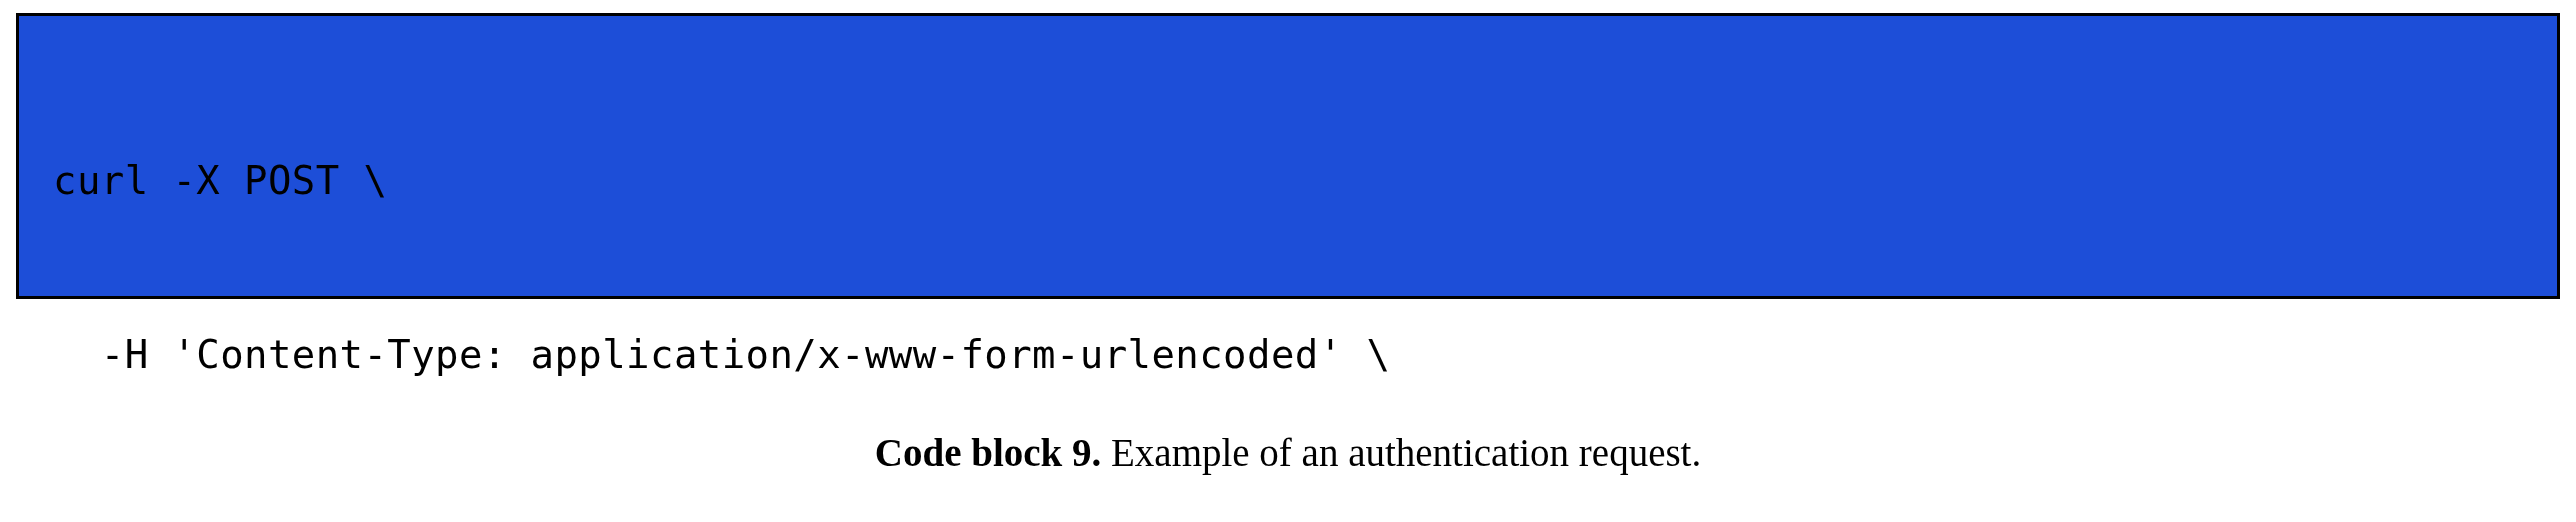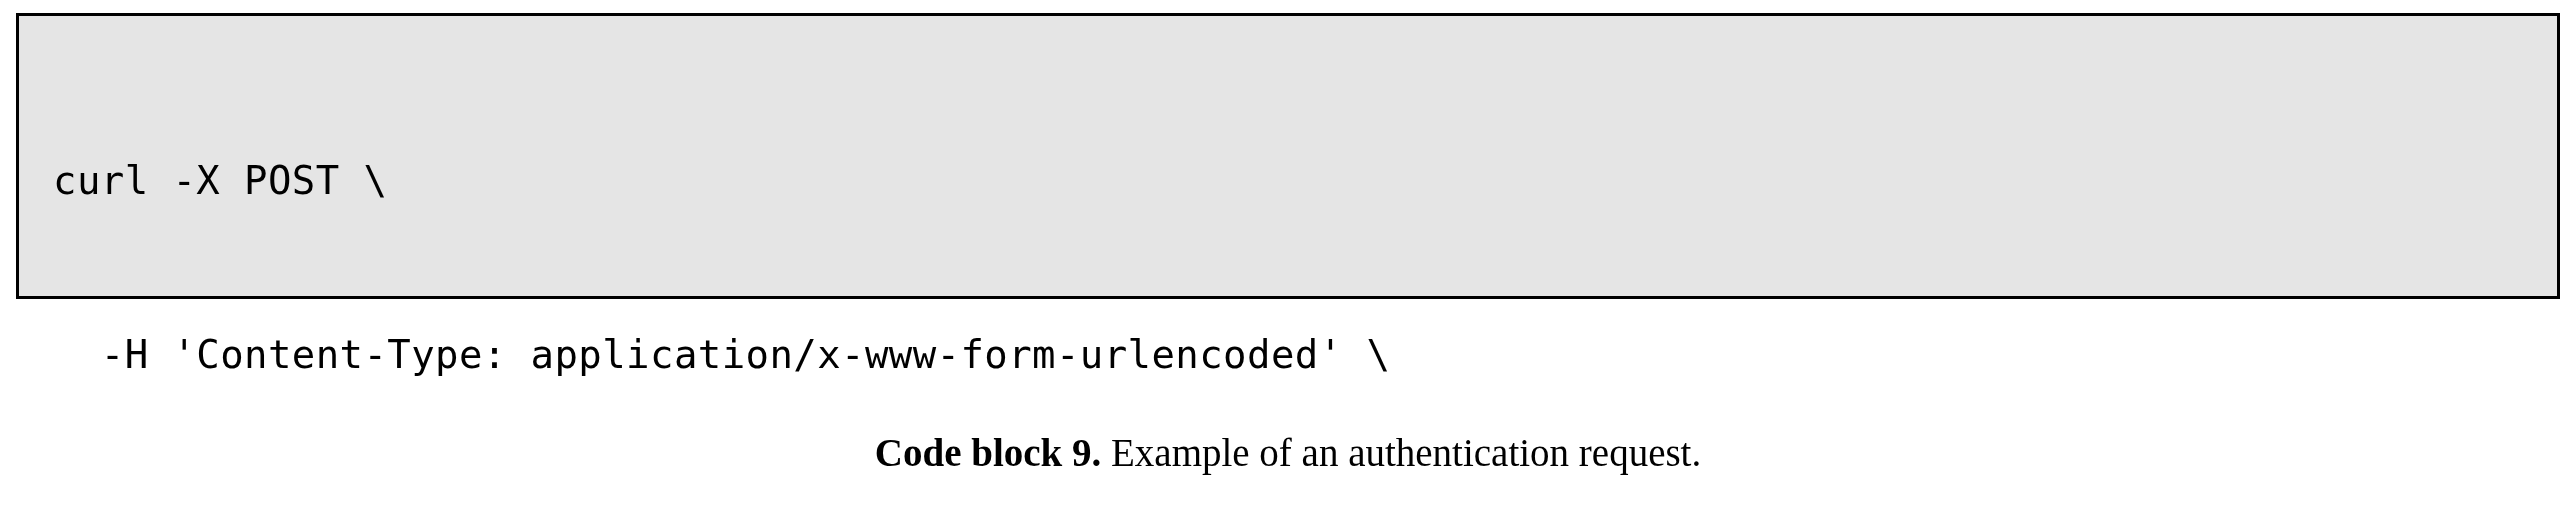--- a/index.html
+++ b/index.html
@@ -24,21 +24,21 @@
   }
 
   
   .codeblock-frame {
     position: absolute;
     left: 16px;
     top: 12.5px;
     width: 2544px;
     height: 286px;
     border: 3.7px solid #000000;
-    background: #e5e5e5;
+    background: #1d4ed8;
     box-sizing: border-box;
   }
 
   .code-lines {
     position: absolute;
     left: 34px;
     top: 20px;
     font-family: "DejaVu Sans Mono", "Liberation Mono", monospace;
     font-size: 39px;
     line-height: 58px;

